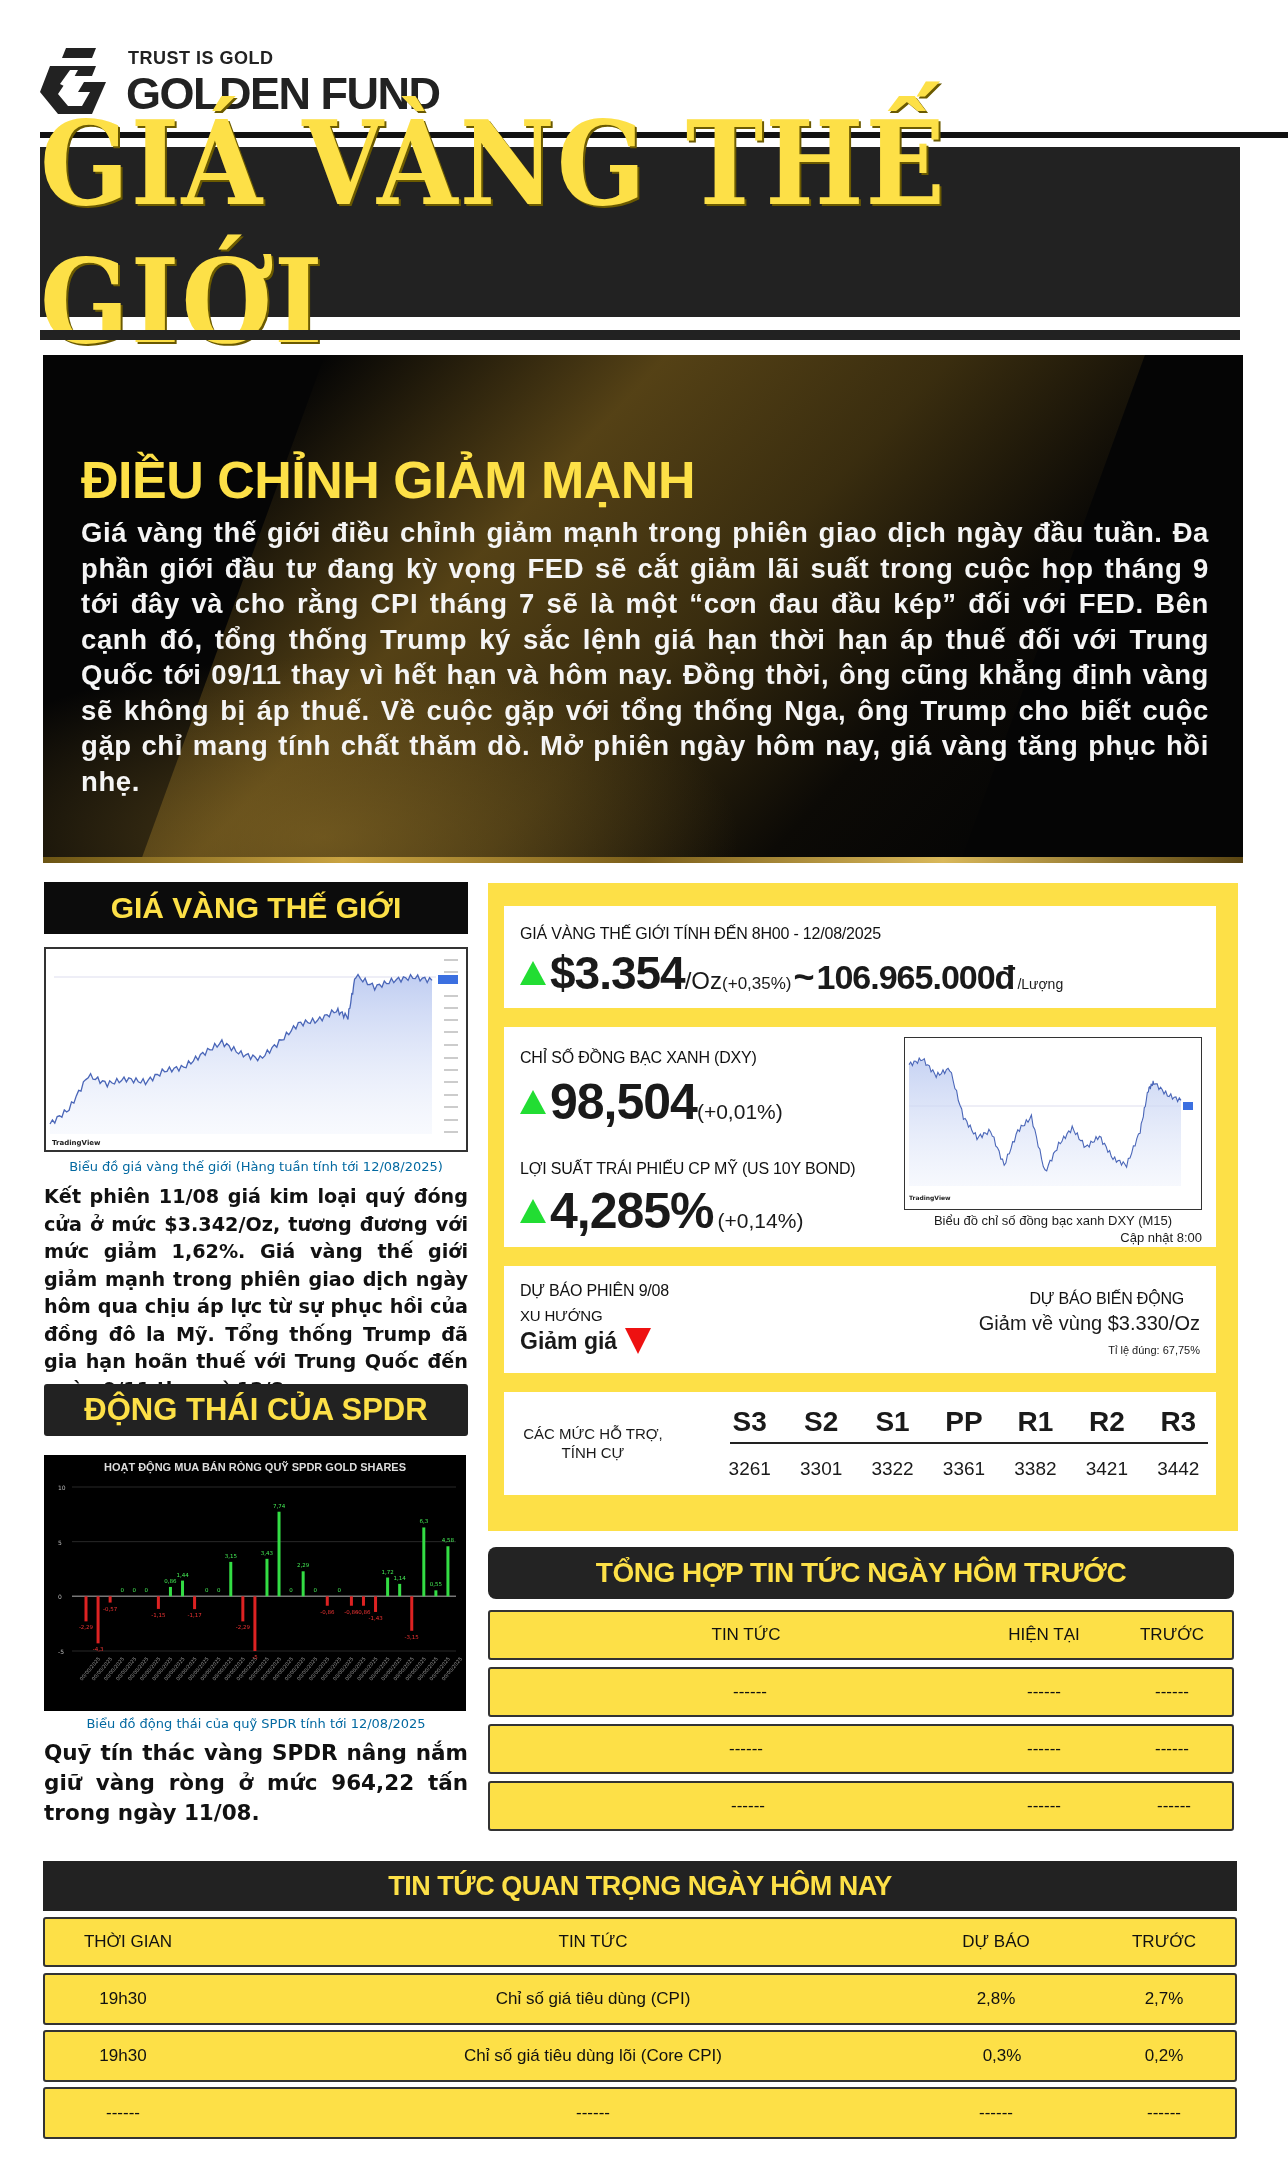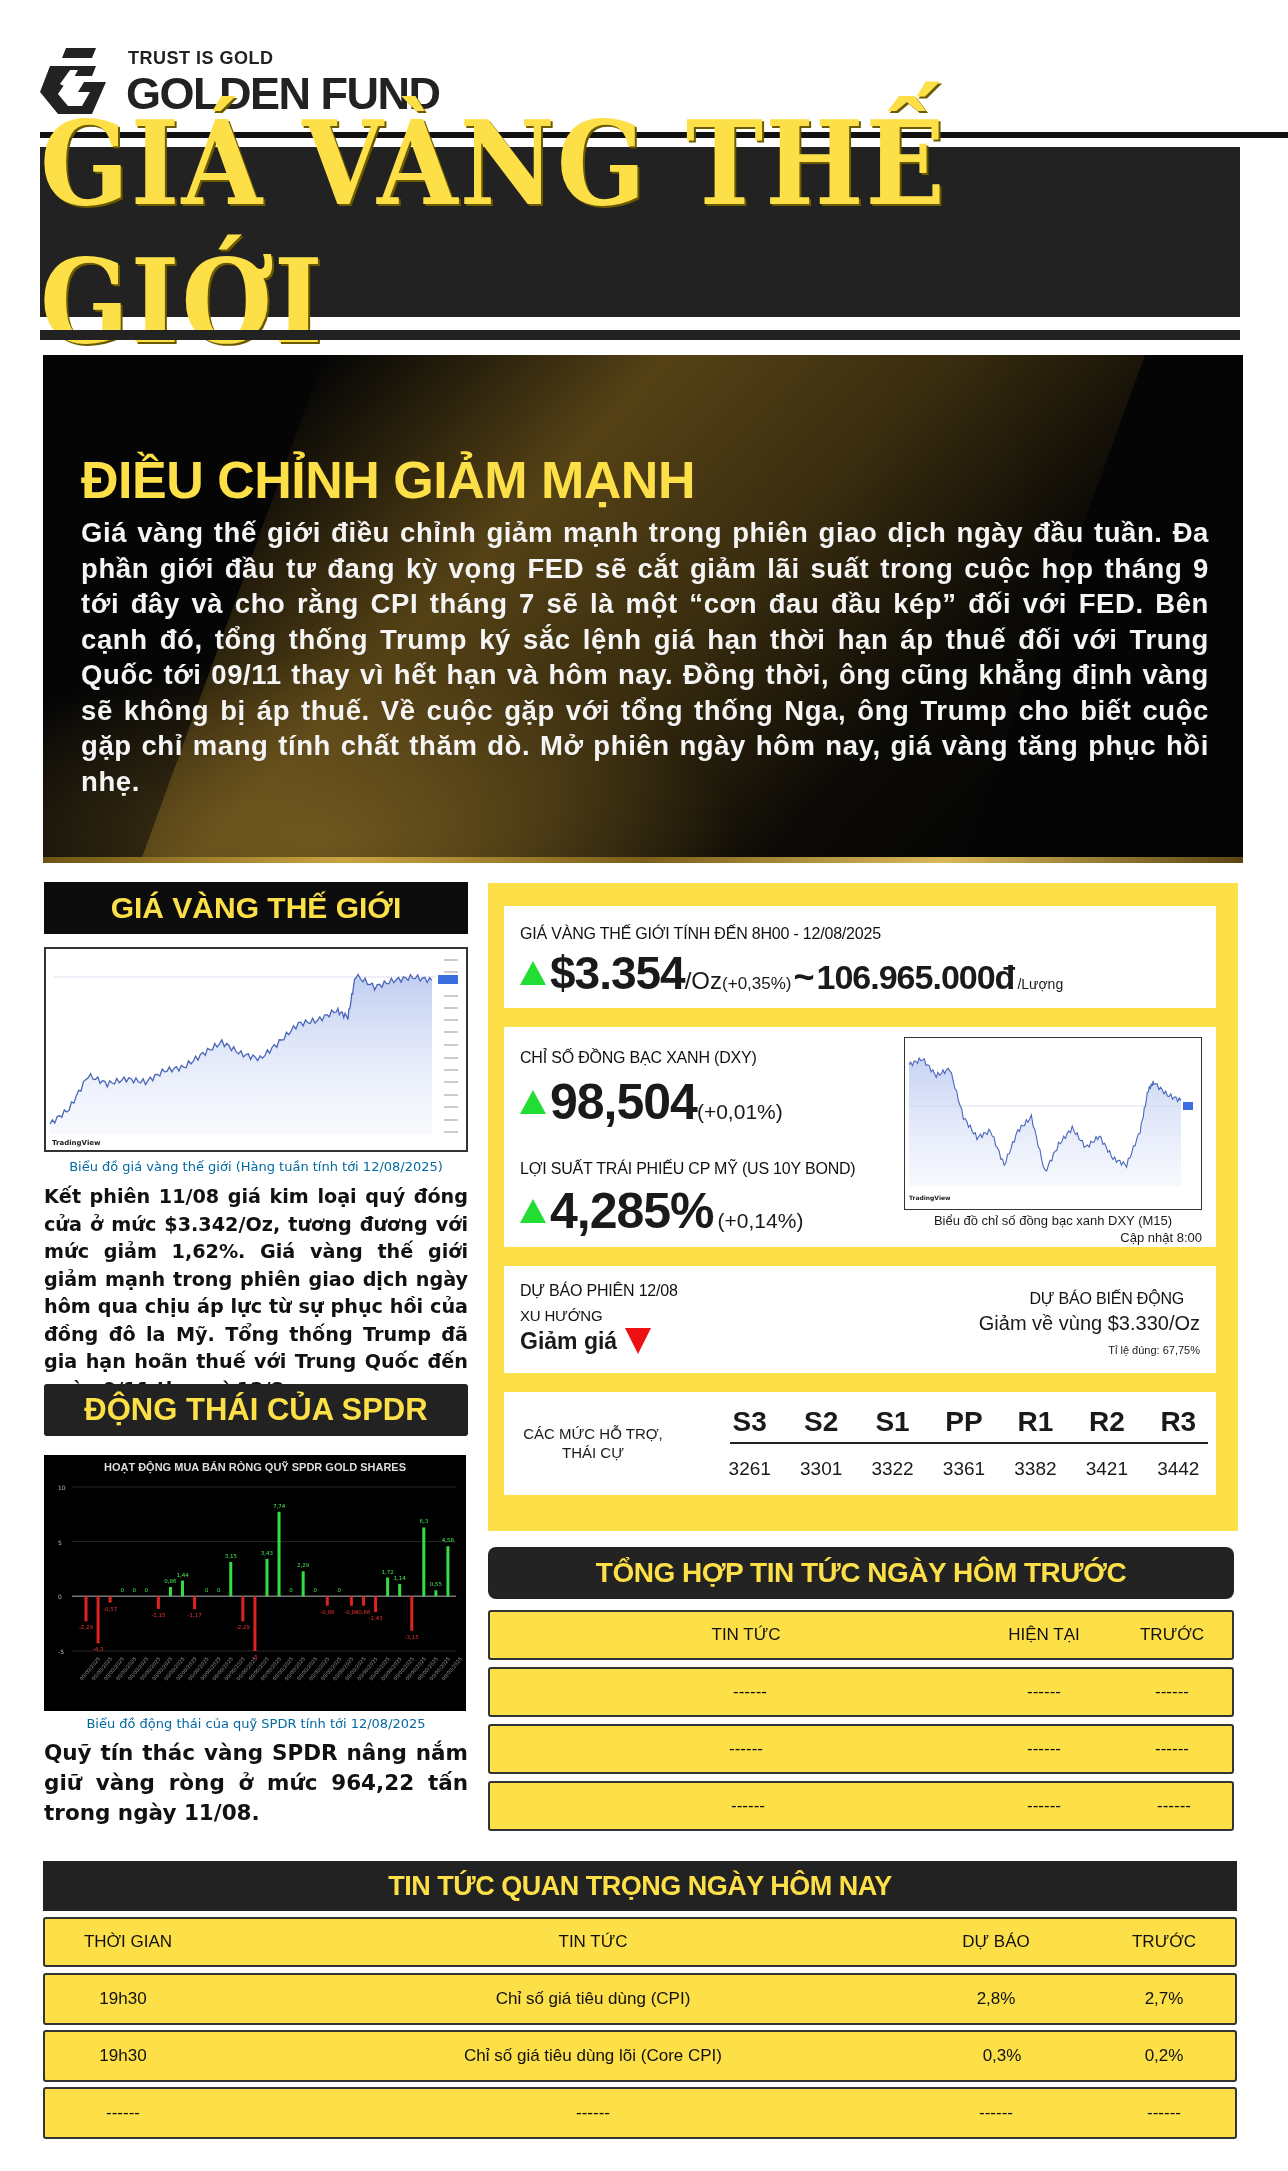--- a/index.html
+++ b/index.html
@@ -269,35 +269,35 @@
         <polyline id="dline" points="4.0,26.6 5.7,24.0 7.4,27.6 9.1,23.1 10.8,23.2 12.5,25.3 14.2,20.1 15.9,22.7 17.6,22.1 19.3,20.7 21.0,27.3 22.7,26.8 24.4,27.8 26.1,33.9 27.8,31.7 29.5,35.4 31.2,39.5 32.9,34.3 34.6,37.2 36.3,35.7 38.0,31.9 39.7,35.6 41.4,31.6 43.1,30.4 44.8,33.1 46.5,34.7 48.2,43.0 49.9,50.5 51.6,52.4 53.3,62.5 55.0,67.2 56.7,70.9 58.4,81.4 60.1,80.4 61.8,83.3 63.5,89.1 65.2,87.1 66.9,92.6 68.6,95.9 70.3,94.7 72.0,101.6 73.7,98.7 75.4,96.2 77.1,99.6 78.8,94.7 80.5,95.0 82.2,96.6 83.9,91.3 85.6,93.9 87.3,98.1 89.0,99.1 90.7,107.9 92.4,109.5 94.1,112.9 95.8,121.1 97.5,121.1 99.2,127.3 100.9,124.8 102.6,116.2 104.3,115.8 106.0,110.6 107.7,103.6 109.4,103.8 111.1,96.2 112.8,91.7 114.5,93.5 116.2,87.3 117.9,88.0 119.6,87.5 121.3,81.7 123.0,84.2 124.7,80.9 126.4,77.0 128.1,88.3 129.8,91.5 131.5,99.0 133.2,108.8 134.9,111.2 136.6,121.2 138.3,128.5 140.0,131.8 141.7,132.8 143.4,127.0 145.1,122.2 146.8,122.9 148.5,115.3 150.2,113.2 151.9,112.1 153.6,104.2 155.3,105.7 157.0,103.3 158.7,98.1 160.4,100.5 162.1,95.6 163.8,92.8 165.5,94.6 167.2,88.1 168.9,92.6 170.6,96.6 172.3,94.8 174.0,101.2 175.7,102.6 177.4,102.4 179.1,109.3 180.8,108.3 182.5,107.0 184.2,109.0 185.9,103.1 187.6,104.4 189.3,103.9 191.0,98.6 192.7,101.5 194.4,98.3 196.1,99.2 197.8,106.3 199.5,105.2 201.2,108.8 202.9,114.3 204.6,112.5 206.3,118.6 208.0,121.5 209.7,118.9 211.4,124.2 213.1,122.6 214.8,122.3 216.5,127.2 218.2,123.8 219.9,126.3 221.6,129.3 223.3,120.5 225.0,120.0 226.7,115.1 228.4,107.8 230.1,108.0 231.8,100.6 233.5,95.9 235.2,95.2 236.2,85.6 237.2,82.7 238.3,79.0 239.3,69.6 240.3,68.6 241.3,62.1 242.3,54.5 243.4,53.8 244.0,49.4 244.7,48.8 245.4,51.1 246.1,45.7 246.8,47.7 247.4,47.6 248.1,42.9 248.8,46.4 250.5,45.9 252.2,45.8 253.9,51.6 255.6,49.2 257.3,51.8 259.0,55.9 260.7,53.0 262.4,58.0 264.1,58.6 265.8,55.9 267.5,61.1 269.2,59.2 270.9,58.9 272.6,63.5 274.3,59.9 276.0,62.4" fill="none" stroke="#4a66b8" stroke-width="1.1"></polyline>
         <rect x="278" y="64" width="10" height="8" fill="#3b6fe0"></rect>
         <text x="4" y="162" font-size="6" fill="#222" font-weight="700" font-family="DejaVu Sans, sans-serif">TradingView</text>
       </svg>
     </div>
     <div style="position:absolute;left:400px;top:186px;width:298px;text-align:center;font-family:'Liberation Sans',sans-serif;font-size:13px;">Biểu đồ chỉ số đồng bạc xanh DXY (M15)</div>
     <div style="position:absolute;right:14px;top:203px;font-family:'Liberation Sans',sans-serif;font-size:13px;">Cập nhật 8:00</div>
   </div>
 
   <div class="card card3">
-    <div class="lbl" style="position:absolute;left:16px;top:16px;">DỰ BÁO PHIÊN 12/08</div>
+    <div class="lbl" style="position:absolute;left:16px;top:16px;">DỰ BÁO PHIÊN 9/08</div>
     <div class="lbl" style="position:absolute;left:16px;top:41px;font-size:15px;">XU HƯỚNG</div>
     <div style="position:absolute;left:16px;top:62px;display:flex;align-items:flex-start;">
       <span style="font-family:'Liberation Sans',sans-serif;font-weight:700;font-size:23px;">Giảm giá</span>
       <span class="down-tri" style="margin-left:8px;"></span>
     </div>
     <div class="lbl" style="position:absolute;right:32px;top:24px;padding-left:16px;">DỰ BÁO BIẾN ĐỘNG</div>
     <div style="position:absolute;right:16px;top:46px;font-family:'Liberation Sans',sans-serif;font-size:20px;">Giảm về vùng $3.330/Oz</div>
     <div style="position:absolute;right:16px;top:78px;font-family:'Liberation Sans',sans-serif;font-size:11px;">Tỉ lệ đúng: 67,75%</div>
   </div>
 
   <div class="card card4">
     <div style="position:absolute;left:14px;top:32px;width:150px;text-align:center;font-family:'Liberation Sans',sans-serif;font-size:15px;line-height:19px;">
       <div>CÁC MỨC HỖ TRỢ,</div>
-      <div>THÁI CỰ</div>
+      <div>TÍNH CỰ</div>
     </div>
     <div style="position:absolute;left:226px;top:50px;width:478px;height:2px;background:#222;"></div>
     <div id="levels" style="position:absolute;left:210px;top:14px;width:500px;height:80px;">
         <div style="position: absolute; top: 0px; left: 0.714286px; width: 70px; text-align: center; font-family: &quot;Liberation Sans&quot;, sans-serif; font-weight: 700; font-size: 28px;">S3</div>
         <div style="position: absolute; top: 52px; left: 0.714286px; width: 70px; text-align: center; font-family: &quot;Liberation Sans&quot;, sans-serif; font-size: 19px;">3261</div>
         <div style="position: absolute; top: 0px; left: 72.1429px; width: 70px; text-align: center; font-family: &quot;Liberation Sans&quot;, sans-serif; font-weight: 700; font-size: 28px;">S2</div>
         <div style="position: absolute; top: 52px; left: 72.1429px; width: 70px; text-align: center; font-family: &quot;Liberation Sans&quot;, sans-serif; font-size: 19px;">3301</div>
         <div style="position: absolute; top: 0px; left: 143.571px; width: 70px; text-align: center; font-family: &quot;Liberation Sans&quot;, sans-serif; font-weight: 700; font-size: 28px;">S1</div>
         <div style="position: absolute; top: 52px; left: 143.571px; width: 70px; text-align: center; font-family: &quot;Liberation Sans&quot;, sans-serif; font-size: 19px;">3322</div>
         <div style="position: absolute; top: 0px; left: 215px; width: 70px; text-align: center; font-family: &quot;Liberation Sans&quot;, sans-serif; font-weight: 700; font-size: 28px;">PP</div>

